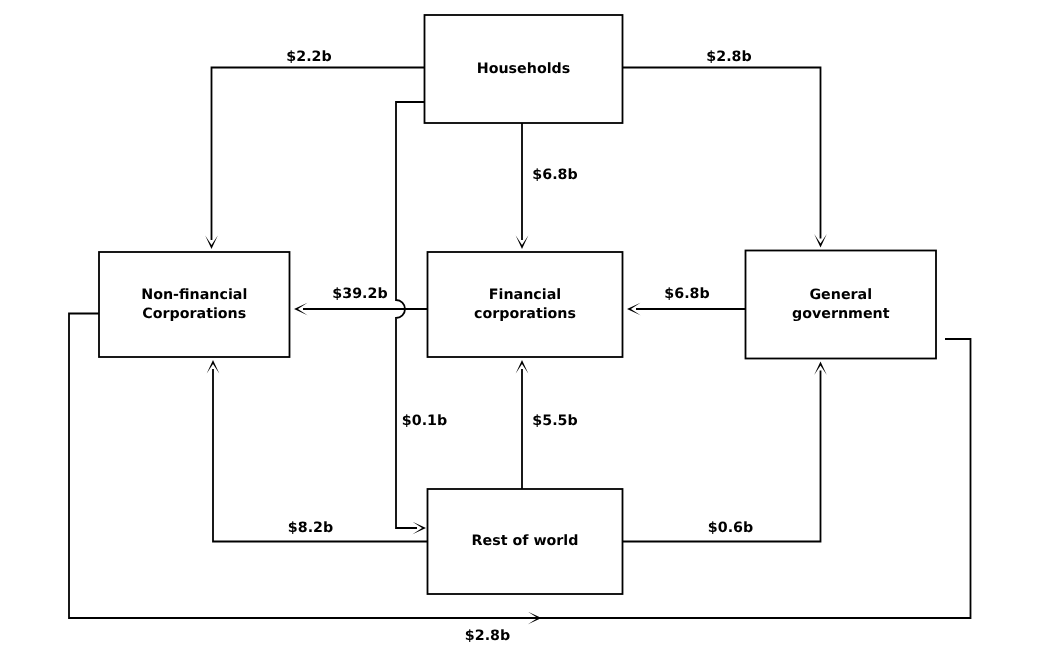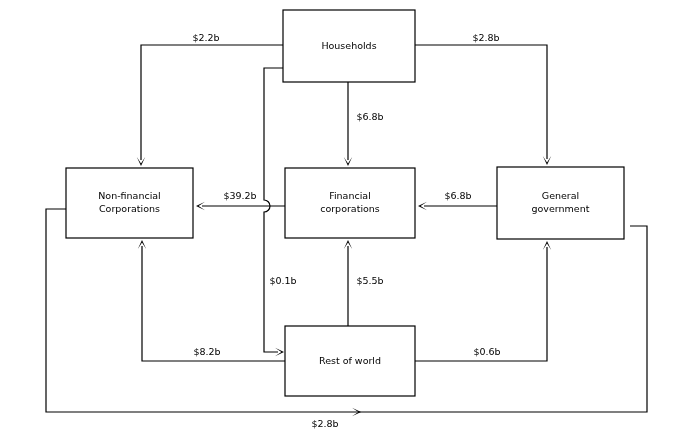--- a/index.html
+++ b/index.html
@@ -10,20 +10,21 @@
   body {
     width: 696px;
     height: 441px;
     font-family: "DejaVu Sans", sans-serif;
     overflow: hidden;
   }
   #diagram-root {
     position: relative;
     width: 552px;
     height: 441px;
+    font-weight: bold;
   }
   svg#flow-svg {
     display: block;
     width: 696px;
     height: 441px;
   }
   .node-rect {
     fill: #ffffff;
     stroke: #000000;
     stroke-width: 1.2;

